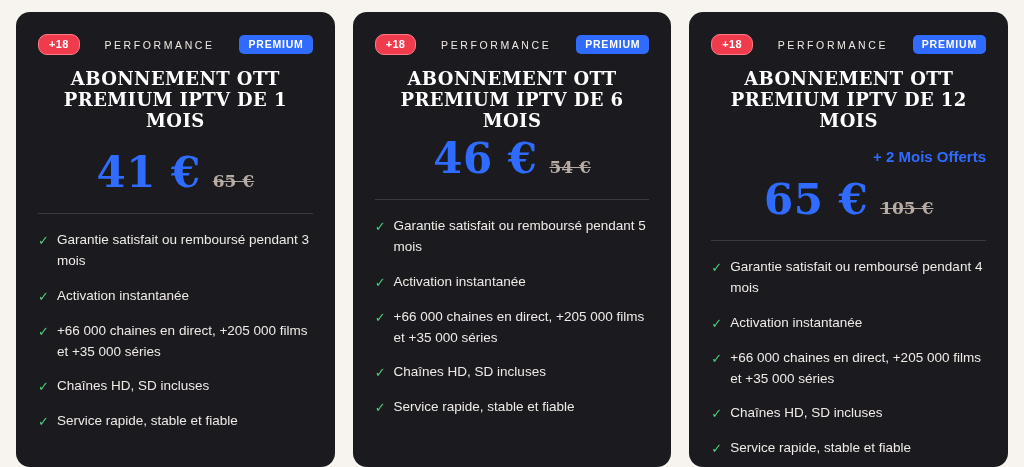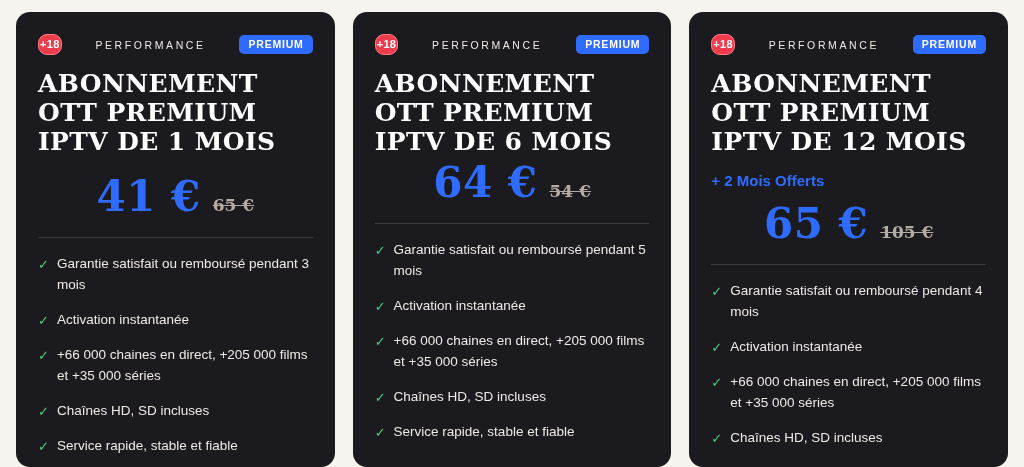--- a/index.html
+++ b/index.html
@@ -35,21 +35,21 @@
     justify-content: space-between;
     gap: 6px;
     margin-bottom: 14px;
   }
   .badge-age {
     background: #ef3b4b;
     color: #fff;
     font-size: 11px;
     font-weight: bold;
     border-radius: 9px;
-    padding: 3px 1px;
+    padding: 3px 10px;
     border: 1px solid #ff7b86;
     line-height: 1.2;
     letter-spacing: 0.3px;
   }
   .perf-label {
     font-size: 10.5px;
     letter-spacing: 2.6px;
     color: #efe9e4;
     font-weight: normal;
     white-space: nowrap;
@@ -60,30 +60,30 @@
     font-size: 10.5px;
     font-weight: bold;
     letter-spacing: 0.8px;
     border-radius: 5px;
     padding: 4px 9px;
     line-height: 1.1;
   }
   .card-title {
     font-family: "DejaVu Serif", serif;
     font-weight: bold;
-    font-size: 25px;
+    font-size: 18px;
     line-height: 1.16;
     letter-spacing: 0.4px;
-    text-align: left;
+    text-align: center;
     color: #ffffff;
     margin-bottom: 16px;
     text-transform: uppercase;
   }
   .offer-note {
-    text-align: left;
+    text-align: right;
     color: #2f6bff;
     font-weight: bold;
     font-size: 15px;
     margin-bottom: 10px;
   }
   .price-row {
     display: flex;
     align-items: baseline;
     justify-content: center;
     gap: 12px;
@@ -171,21 +171,21 @@
   </div>
 
   <div class="card card-2">
     <div class="card-top">
       <span class="badge-age">+18</span>
       <span class="perf-label">PERFORMANCE</span>
       <span class="badge-premium">PREMIUM</span>
     </div>
     <h2 class="card-title">ABONNEMENT OTT PREMIUM IPTV DE 6 MOIS</h2>
     <div class="price-row">
-      <span class="price-new">64 €</span>
+      <span class="price-new">46 €</span>
       <span class="price-old">54 €</span>
     </div>
     <div class="divider"></div>
     <ul class="features">
       <li class="feature">
         <span class="check">✓</span>
         <span class="feature-text">Garantie satisfait ou remboursé pendant 5 mois</span>
       </li>
       <li class="feature">
         <span class="check">✓</span>

